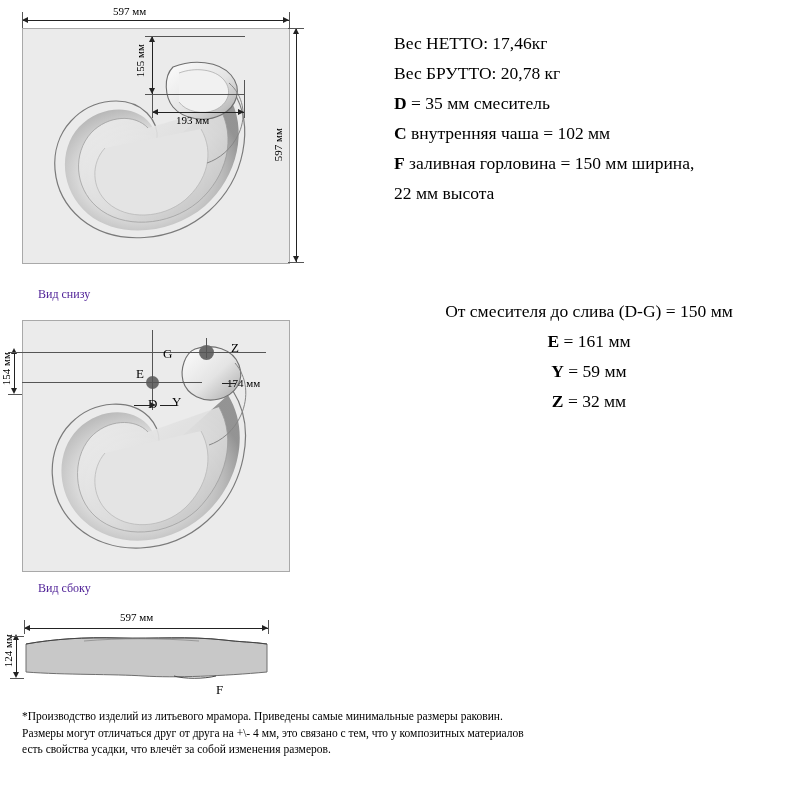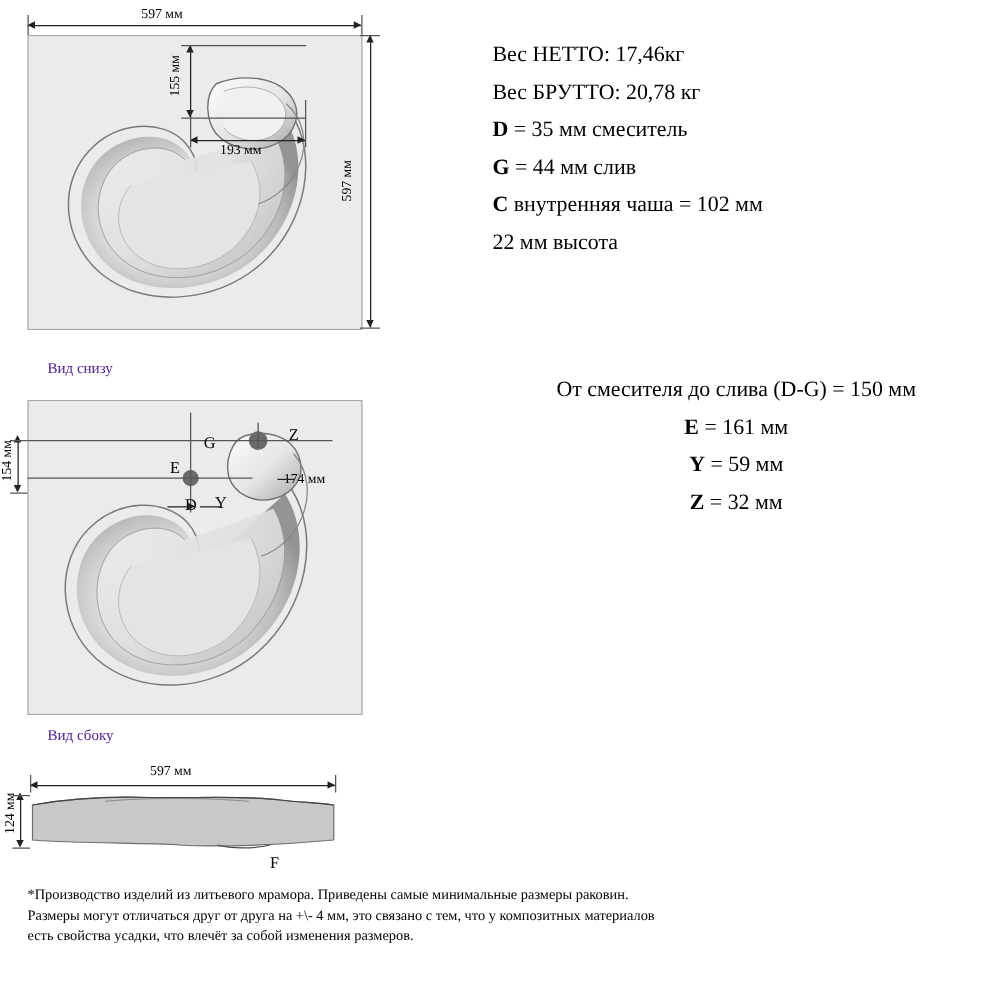--- a/index.html
+++ b/index.html
@@ -267,22 +267,22 @@
   <div class="line-h thin" style="left:10px; top:636px; width:14px;"></div>
   <div class="line-h thin" style="left:10px; top:678px; width:14px;"></div>
   <div class="dim-label vertical abs" style="left:2px; top:634px;">124 мм</div>
 
   <div class="pt-label" style="left:216px; top:682px;">F</div>
 
   <div class="specs">
     <div class="spec-line"><span>Вес НЕТТО: 17,46кг</span></div>
     <div class="spec-line"><span>Вес БРУТТО: 20,78 кг</span></div>
     <div class="spec-line"><b>D</b><span> = 35 мм смеситель</span></div>
-    <div class="spec-line"><b>G</b><span> = 44 мм слив</span></div>
     <div class="spec-line"><b>C</b><span> внутренняя чаша = 102 мм</span></div>
+    <div class="spec-line"><b>F</b><span> заливная горловина = 150 мм ширина,</span></div>
     <div class="spec-line"><span>22 мм высота</span></div>
   </div>
 
   <div class="specs-2">
     <div class="spec-line"><span>От смесителя до слива (D-G) = 150 мм</span></div>
     <div class="spec-line"><b>E</b><span> = 161 мм</span></div>
     <div class="spec-line"><b>Y</b><span> = 59 мм</span></div>
     <div class="spec-line"><b>Z</b><span> = 32 мм</span></div>
   </div>
 

